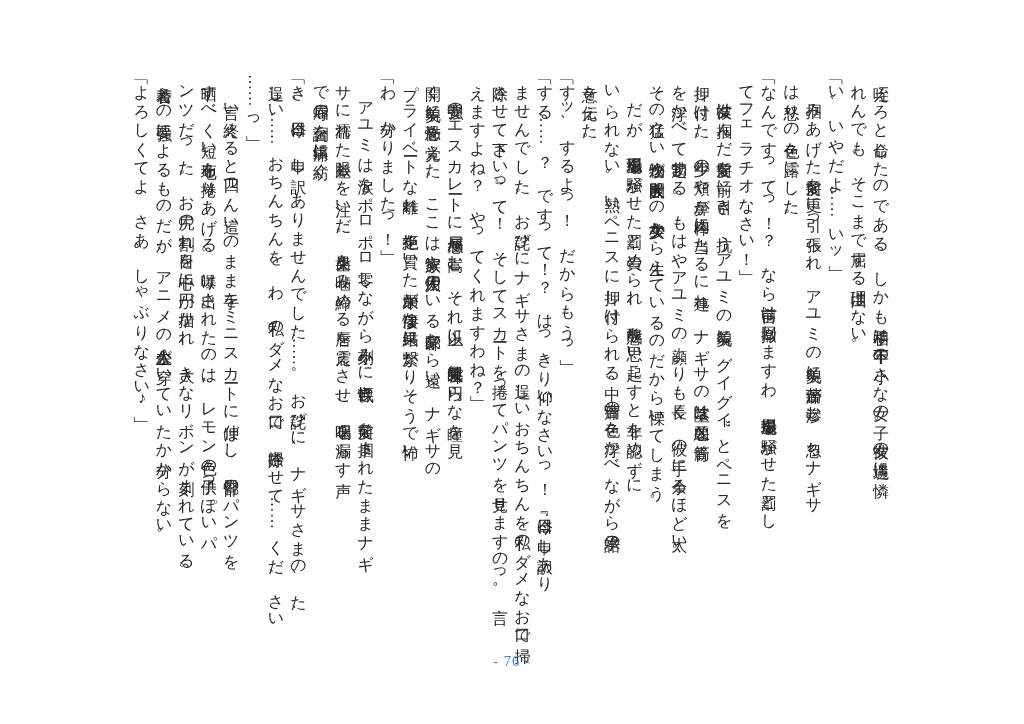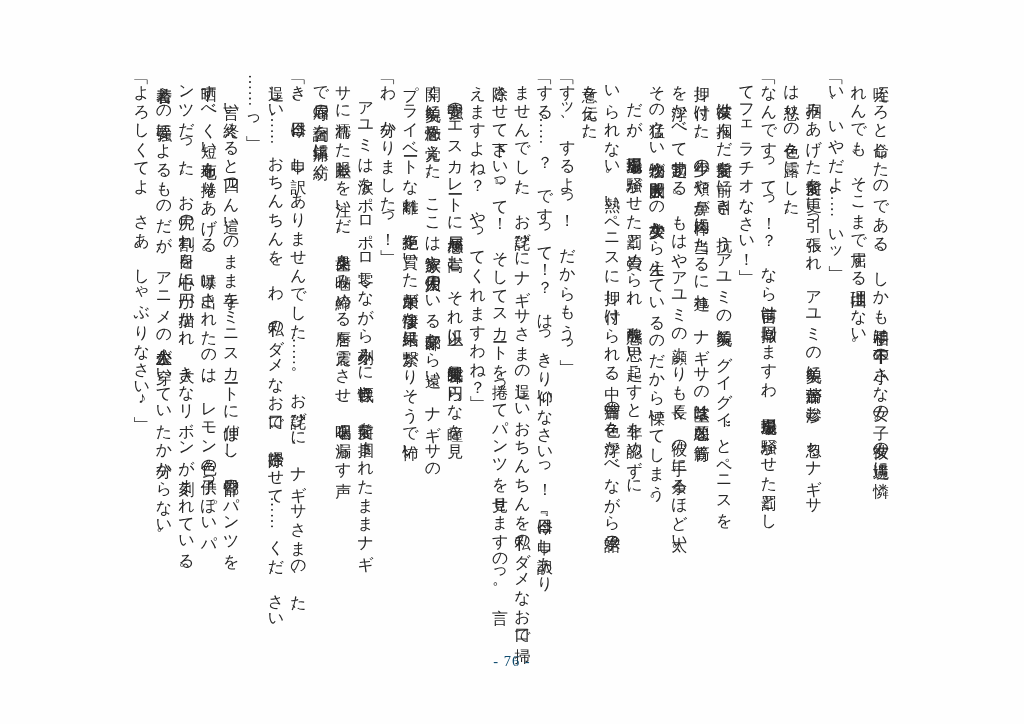--- a/index.html
+++ b/index.html
@@ -36,21 +36,21 @@
     text-indent: 16.5px; 
   }
   .footer {
     position: absolute;
     left: 0;
     bottom: 54px;
     width: 100%;
     text-align: center;
     font-size: 14.5px;
     letter-spacing: 1px;
-    color: #0c4a6e;
+    color: #3b82f6;
   }
 </style>
 </head>
 <body>
 
 <div class="page">
   <div class="text-body">
 
   <div class="col">咥えろと命じたのである。しかも相手は年下の小さな女の子。彼女の境遇に憐</div>
       <div class="col">れんでも、そこまで屈する理由はない。</div>

